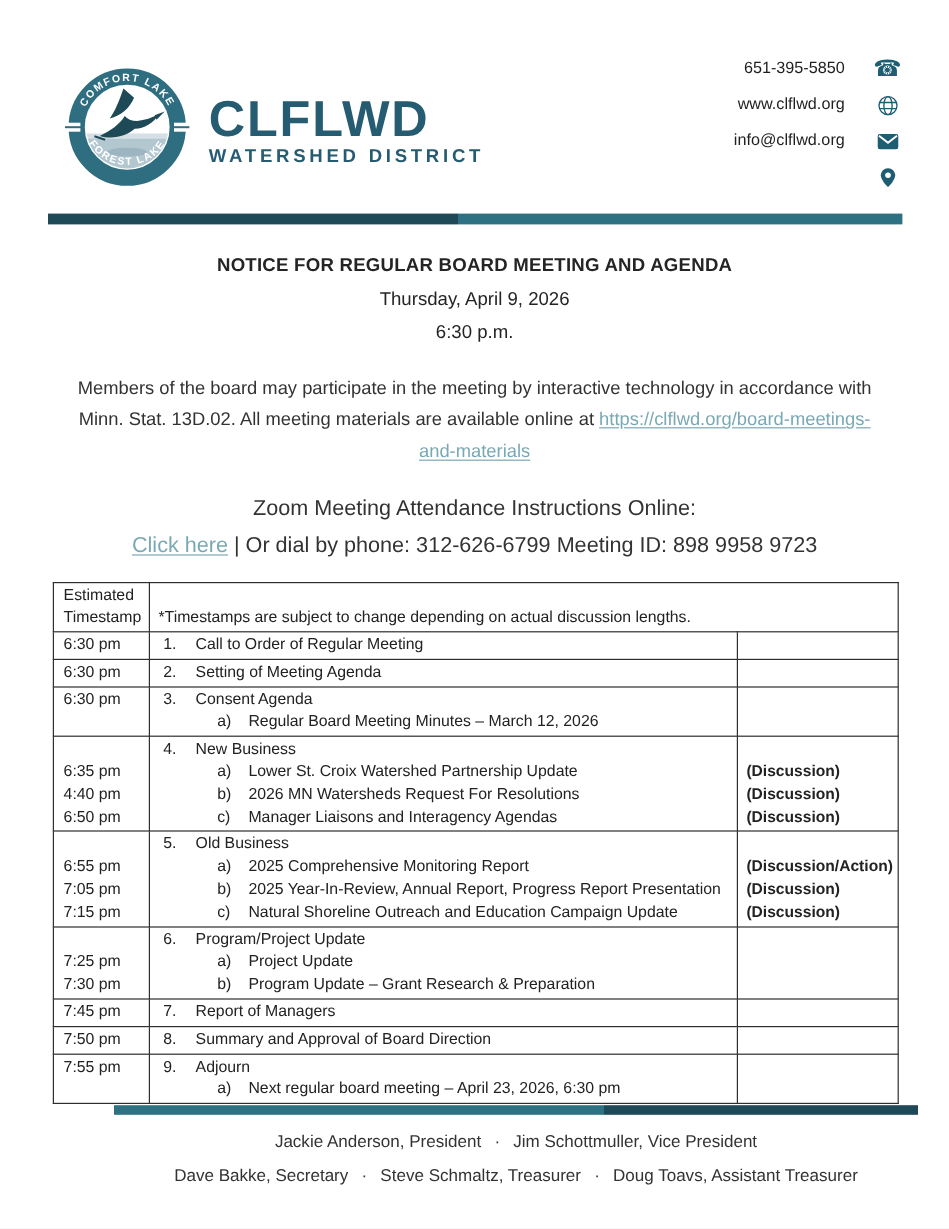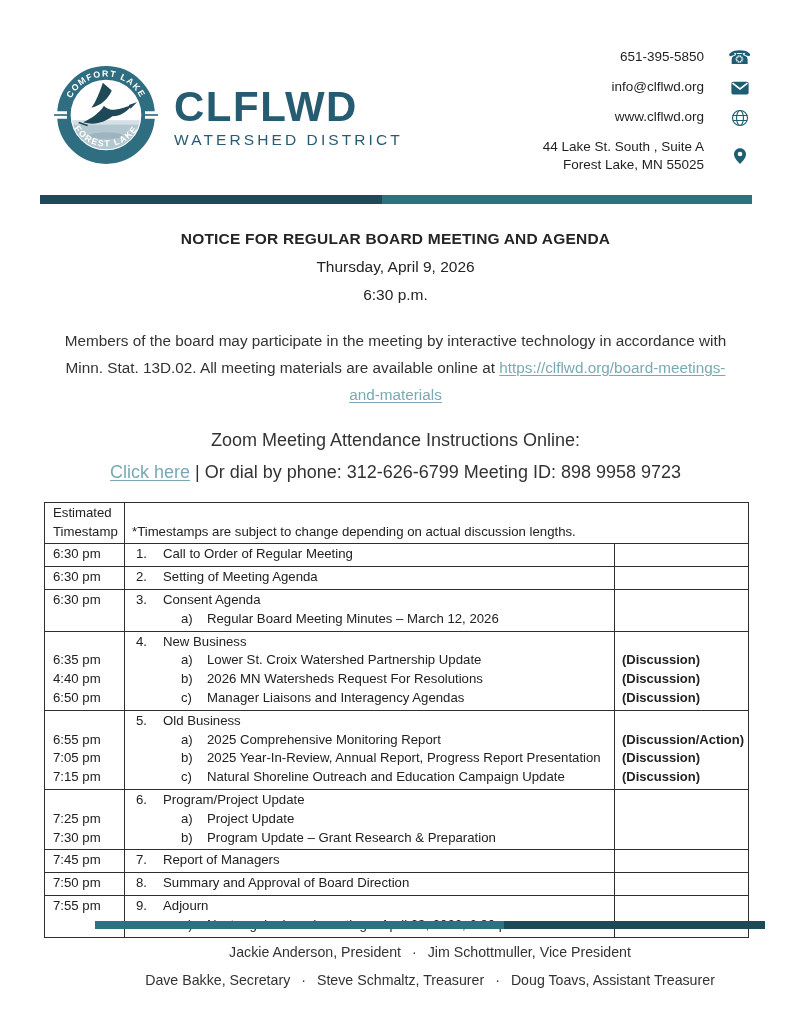--- a/index.html
+++ b/index.html
@@ -8,21 +8,21 @@
   .page{
     width:791px; height:1024px; background:#fff; position:relative;
     margin:0 auto; overflow:hidden; color:#2e2e2e;
   }
   
   .header{ display:flex; justify-content:space-between; padding:44px 42px 0 54px; }
   .brand{ display:flex; align-items:center; gap:16px; }
   .badge{ width:104px; height:104px; flex:none; }
   .brand-text{ padding-top:6px; }
   .brand-acronym{ font-size:42px; font-weight:800; letter-spacing:1.5px; color:var(--logo); line-height:1.02; }
-  .brand-sub{ font-size:15.5px; font-weight:400; letter-spacing:3.1px; color:var(--logo); margin-top:2px; }
+  .brand-sub{ font-size:15.5px; font-weight:700; letter-spacing:3.1px; color:var(--logo); margin-top:2px; }
   .contact{ text-align:right; font-size:13.5px; color:#1f1f1f; padding-top:4px; }
   .contact-row{ display:flex; justify-content:flex-end; align-items:center; gap:26px; margin-bottom:11px; }
   .contact-text{ line-height:1.35; text-align:right; }
   .contact-icon{ width:19px; height:19px; flex:none; display:inline-flex; align-items:center; justify-content:center; }
   .contact-icon svg{ width:18px; height:18px; }
   .uglyph{ font-family:"DejaVu Sans",sans-serif; font-size:19px; color:var(--icon); line-height:1; }
   
   .top-bar{ margin:10px 39px 0 40px; height:9px;
     background:linear-gradient(90deg, var(--dark) 0 48%, var(--teal) 48% 100%); }
   
@@ -97,48 +97,44 @@
         <div class="contact-row">
           <div class="contact-text">
             <div>651-395-5850</div>
           </div>
           <span class="contact-icon">
             <span class="uglyph">☎</span>
           </span>
         </div>
         <div class="contact-row">
           <div class="contact-text">
-            <div>info@clflwd.org</div>
-          </div>
-          <span class="contact-icon">
-            <svg viewBox="0 0 24 18">
-              <rect x="0.5" y="0.5" width="23" height="17" rx="2.5" style="fill:var(--icon)"></rect>
-              <path d="M2 2.5 L12 10.2 L22 2.5" stroke="#fff" stroke-width="2.2" fill="none"></path>
-            </svg>
-          </span>
-        </div>
-        <div class="contact-row">
-          <div class="contact-text">
             <div>www.clflwd.org</div>
           </div>
           <span class="contact-icon">
             <svg viewBox="0 0 24 24">
               <g fill="none" style="stroke:var(--icon)" stroke-width="1.5">
                 <circle cx="12" cy="12" r="10"></circle>
                 <ellipse cx="12" cy="12" rx="4.6" ry="10"></ellipse>
                 <path d="M2.4 8.6h19.2M2.4 15.4h19.2"></path>
               </g>
             </svg>
           </span>
         </div>
         <div class="contact-row">
           <div class="contact-text">
-            <div>44 Lake St. South , Suite A</div>
-            <div>Forest Lake, MN 55025</div>
+            <div>info@clflwd.org</div>
           </div>
+          <span class="contact-icon">
+            <svg viewBox="0 0 24 18">
+              <rect x="0.5" y="0.5" width="23" height="17" rx="2.5" style="fill:var(--icon)"></rect>
+              <path d="M2 2.5 L12 10.2 L22 2.5" stroke="#fff" stroke-width="2.2" fill="none"></path>
+            </svg>
+          </span>
+        </div>
+        <div class="contact-row">
           <span class="contact-icon">
             <svg viewBox="0 0 24 24">
               <path d="M12 1.5C7.6 1.5 4 5.1 4 9.5c0 6 8 13 8 13s8-7 8-13c0-4.4-3.6-8-8-8z" style="fill:var(--icon)"></path>
               <circle cx="12" cy="9.3" r="3.1" fill="#fff"></circle>
             </svg>
           </span>
         </div>
       </div>
   </div>
 

